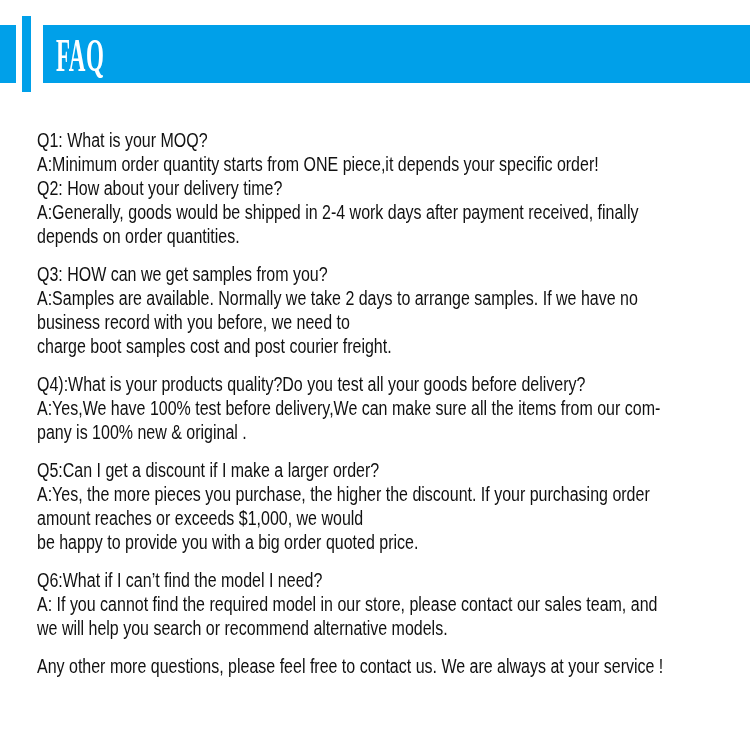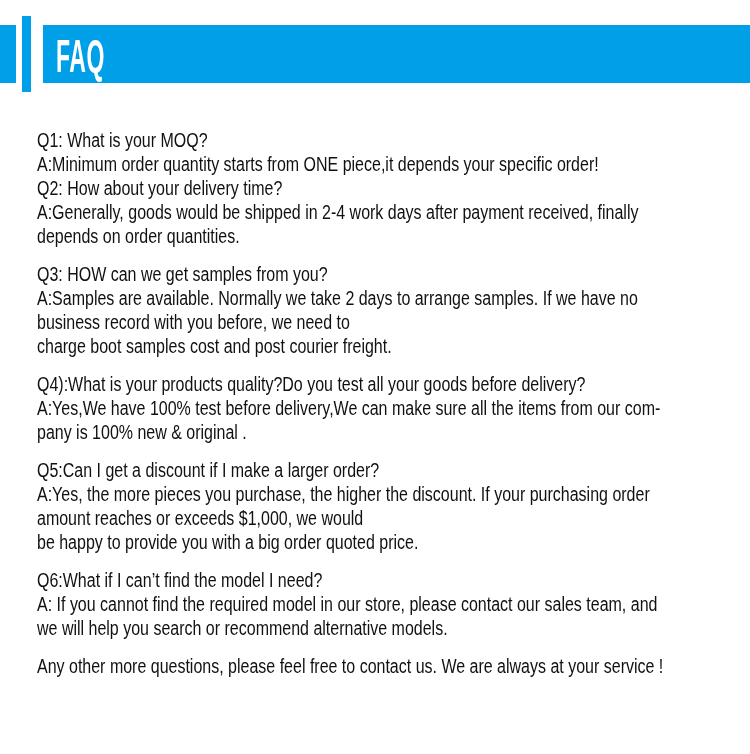--- a/index.html
+++ b/index.html
@@ -36,21 +36,21 @@
     font-size: 19.5px;
   }
   .faq-block { margin: 0 0 14px 0; }
   .faq-line  { height: 24px; line-height: 24px; white-space: nowrap; }
 </style>
 </head>
 <body style="background: rgb(255, 255, 255);">
 
 <div id="band-left" class="band-piece" style="background: rgb(0, 160, 233);"></div>
 <div id="band-stripe" class="band-piece" style="background: rgb(0, 160, 233);"></div>
-<div id="band-main" class="band-piece" style="background: rgb(0, 160, 233);">
+<div id="band-main" class="band-piece" style="background: rgb(0, 160, 233); font-family: Liberation Serif, serif;">
   <div id="faq-title" style="color: rgb(255, 255, 255);">FAQ</div>
 </div>
 
 <div id="faq-content" style="color: rgb(17, 17, 17);">
     <div class="faq-block">
       <div class="faq-line">Q1: What is your MOQ?</div>
       <div class="faq-line">A:Minimum order quantity starts from ONE piece,it depends your specific order!</div>
       <div class="faq-line">Q2: How about your delivery time?</div>
       <div class="faq-line">A:Generally, goods would be shipped in 2-4 work days after payment received, finally</div>
       <div class="faq-line">depends on order quantities.</div>

